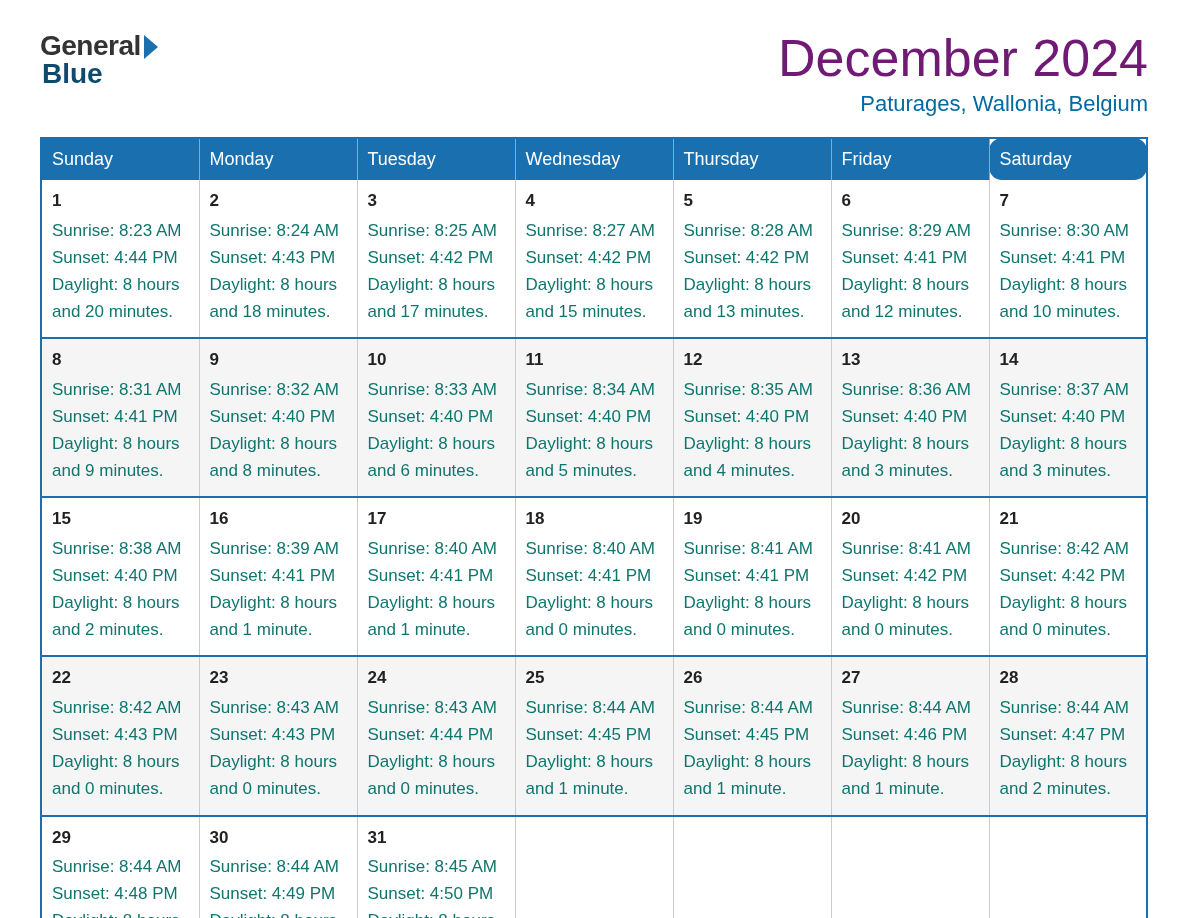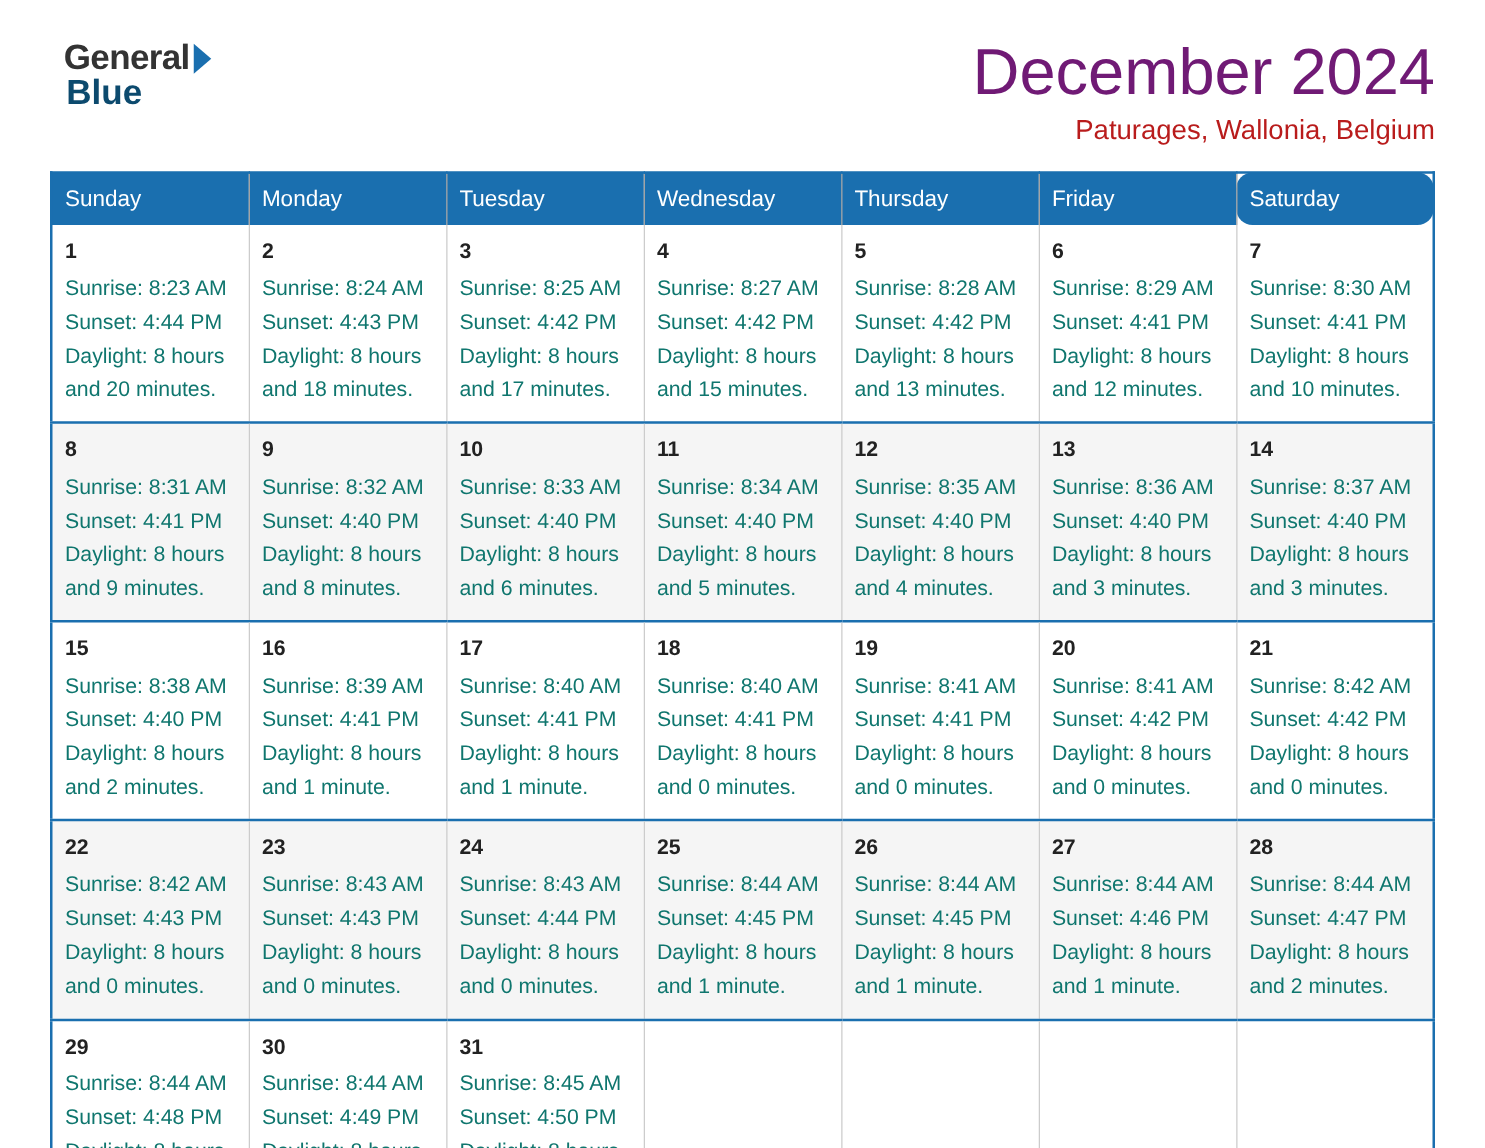--- a/index.html
+++ b/index.html
@@ -8,21 +8,20 @@
       background: #fff;
       padding: 30px 40px;
       width: 1188px;
       min-height: 918px;
     }
     .header {
       display: flex;
       justify-content: space-between;
       align-items: flex-start;
       margin-bottom: 20px;
-      margin-left: 11px;
     }
     .logo {
       display: flex;
       flex-direction: column;
       align-items: flex-start;
     }
     .logo-top {
       display: flex;
       align-items: center;
     }
@@ -52,21 +51,21 @@
       text-align: right;
     }
     .month-title {
       font-size: 52px;
       font-weight: normal;
       color: #701a75;
       line-height: 1.1;
     }
     .location {
       font-size: 22px;
-      color: #b91c1c;
+      color: #0369a1;
       margin-top: 4px;
     }
     table {
       width: 100%;
       border-collapse: collapse;
       border: 2px solid #1a6faf;
     }
     thead tr {
       background-color: #1a6faf;
     }

